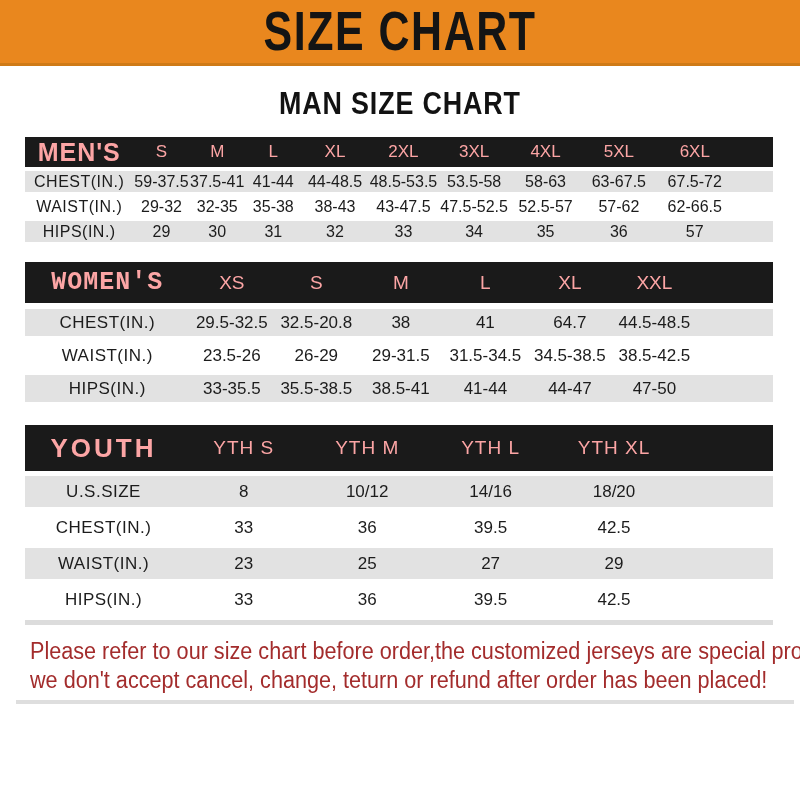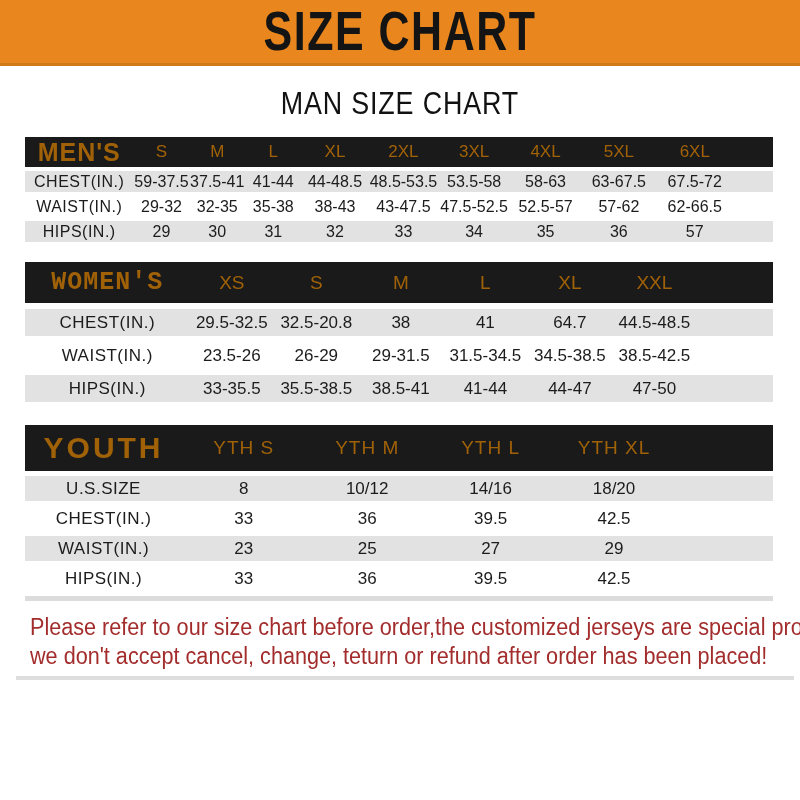--- a/index.html
+++ b/index.html
@@ -12,53 +12,53 @@
     height:63px;background:var(--banner-bg,#E9871E);
     display:flex;align-items:flex-end;justify-content:center;
     border-bottom:3px solid #cf7a16;
   }
   .banner-title{
     font-size:55px;font-weight:800;color:#141414;letter-spacing:2px;
     display:inline-block;transform:scaleX(0.78);white-space:nowrap;
   }
   
   .section-heading{
-    text-align:center;font-weight:400;color:#121212;margin:8px;line-height:1.1;
+    text-align:center;font-weight:700;color:#121212;margin:8px;line-height:1.1;
   }
   .section-heading .inner{display:inline-block;transform:scaleX(0.84);letter-spacing:1px;white-space:nowrap;}
   .s0 .section-heading{margin-top:20px;font-size:32px;}
   .s1 .section-heading{margin-top:23px;font-size:32px;}
   .s2 .section-heading{margin-top:29px;font-size:32px;}
   
   .size-table{
     border-collapse:separate;width:748px;margin-left:25px;table-layout:fixed;
   }
   .size-table th,.size-table td{
     padding:0;text-align:center;white-space:nowrap;overflow:hidden;color:#1c1c1c;
   }
-  .header-row th{background:var(--bar-bg,#1A1A1A);color:#a16207;font-weight:normal;}
+  .header-row th{background:var(--bar-bg,#1A1A1A);color:#fca5a5;font-weight:normal;}
   .header-row th.label-head{font-weight:800;letter-spacing:1px;}
   tr.gray td{background:var(--row-gray,#E2E2E2);}
   tr.white td{background:#ffffff;}
   td.row-label{letter-spacing:0.5px;}
   
   .t0{border-spacing:0 4px;margin-top:12px;}
   .t0 .header-row th{height:30px;font-size:17px;}
   .t0 .header-row th.label-head{font-size:25px;}
   .t0 td{height:21px;font-size:16px;}
   
   .t1{border-spacing:0 6px;margin-top:10px;}
   .t1 .header-row th{height:41px;font-size:19px;}
   .t1 .header-row th.label-head{font-size:25px;font-family:Liberation Mono, monospace;}
   .t1 td{height:27px;font-size:17px;}
   
   .t2{border-spacing:0 5px;margin-top:12px;border-bottom:5px solid #DCDCDC;}
   .t2 .header-row th{height:46px;font-size:19px;letter-spacing:1px;}
-  .t2 .header-row th.label-head{font-size:30px;letter-spacing:3px;}
-  .t2 td{height:25px;font-size:17px;}
+  .t2 .header-row th.label-head{font-size:26px;letter-spacing:3px;}
+  .t2 td{height:31px;font-size:17px;}
   
   .footer-note{margin:12px 0 0 30px;color:var(--note-color,#A32C2C);}
   .footer-note .line{
     font-size:23px;line-height:29px;display:block;
     transform:scaleX(0.94);transform-origin:left center;white-space:nowrap;
   }
   .bottom-strip{height:4px;background:#DEDEDE;margin:5px 6px 0 16px;}
 </style>
 </head>
 <body>

